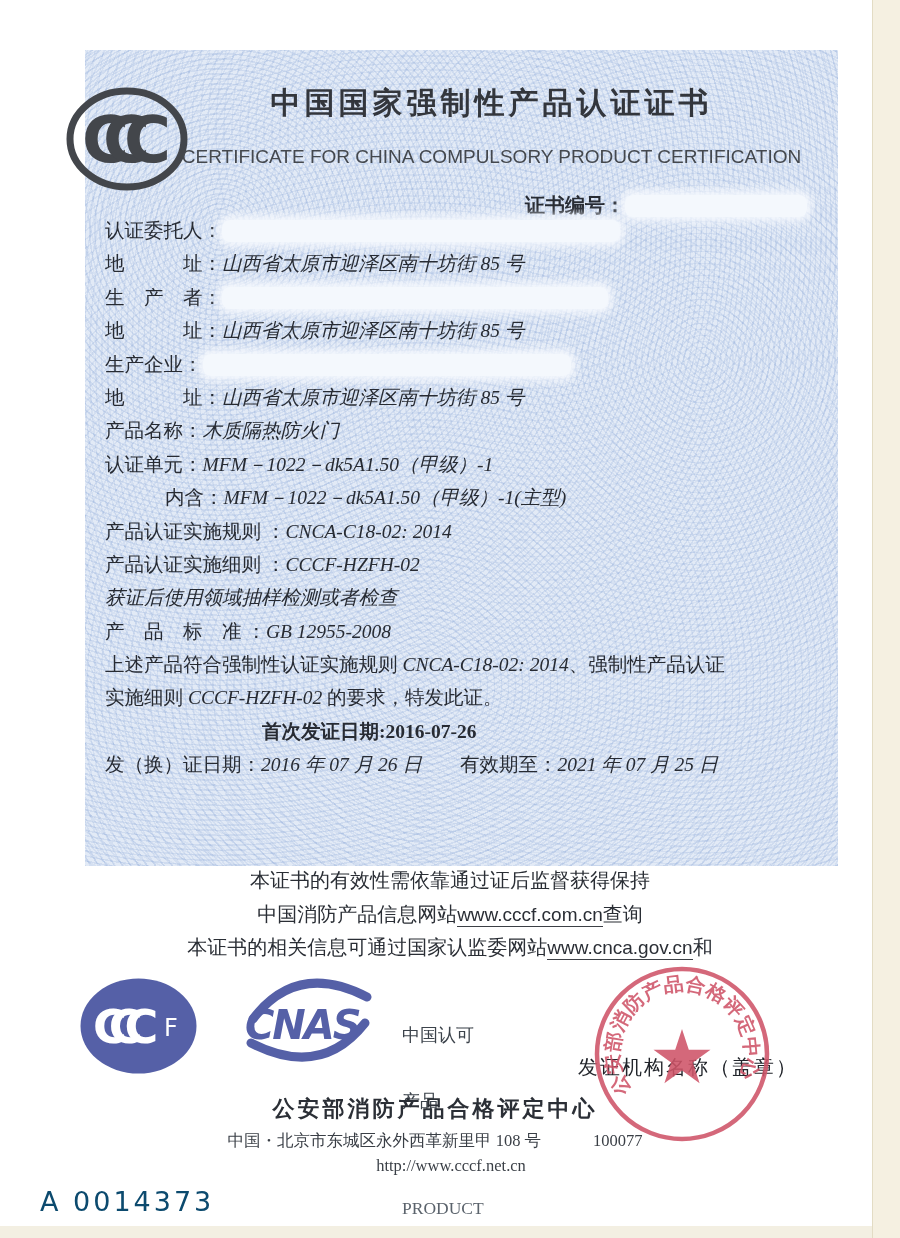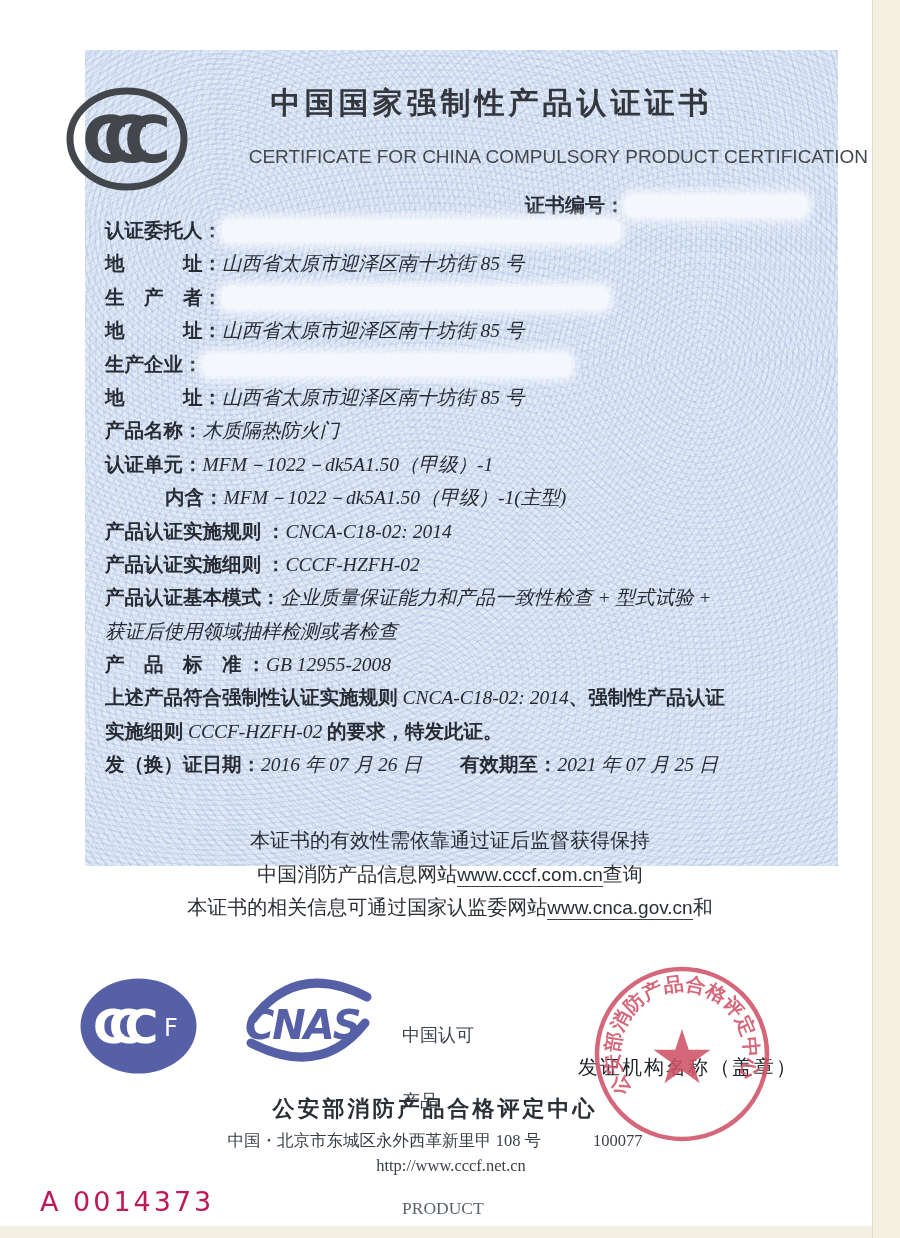--- a/index.html
+++ b/index.html
@@ -22,37 +22,37 @@
       repeating-radial-gradient(circle at 18% 22%, rgba(110,145,205,.16) 0 1.5px, rgba(255,255,255,0) 1.5px 5px),
       repeating-radial-gradient(circle at 82% 38%, rgba(110,145,205,.13) 0 1.5px, rgba(255,255,255,0) 1.5px 6px),
       repeating-radial-gradient(circle at 45% 78%, rgba(110,145,205,.13) 0 1.5px, rgba(255,255,255,0) 1.5px 7px),
       repeating-radial-gradient(circle at 60% 10%, rgba(110,145,205,.10) 0 1.5px, rgba(255,255,255,0) 1.5px 8px);
   }
 
   .ccc-logo{position:absolute;left:-20px;top:36px;width:124px;height:106px;}
 
   .title-cn{position:absolute;left:30px;top:33px;width:753px;text-align:center;
     font-size:30px;font-weight:700;letter-spacing:4px;color:#33363c;white-space:pre;}
-  .title-en{position:absolute;left:30px;top:96px;width:753px;text-align:right;
+  .title-en{position:absolute;left:30px;top:96px;width:753px;text-align:center;
     font-family:"Liberation Sans","DejaVu Sans",sans-serif;
     font-size:19px;color:#44484e;letter-spacing:0px;white-space:pre;}
 
   .certno{position:absolute;left:440px;top:142px;font-size:20px;font-weight:700;white-space:pre;}
   .blob{display:inline-block;height:22px;border-radius:8px;background:#f4f8fd;
     box-shadow:0 0 9px 5px rgba(244,248,253,.95);vertical-align:-5px;}
 
   .rows{position:absolute;left:20px;top:164px;width:712px;font-size:19.5px;}
   .row{height:33.4px;line-height:33.4px;white-space:pre;}
-  .lbl{font-weight:700;white-space:pre;}
+  .lbl{font-weight:400;white-space:pre;}
   .val{white-space:pre;font-style:italic;}
   .indent1{padding-left:60px;}
   .firstdate{padding-left:157px;font-weight:700;}
   .validgap{display:inline-block;width:38px;}
 
-  .statement{position:absolute;left:0;top:774px;width:706px;text-align:center;
+  .statement{position:absolute;left:0;top:814px;width:706px;text-align:center;
     font-size:20px;line-height:33.5px;color:#2a2e35;padding-left:12px;}
   .statement .latin{font-family:"Liberation Sans","DejaVu Sans",sans-serif;font-size:19px;}
   .ulink{border-bottom:1.5px solid #3c4046;padding-bottom:1px;}
 
   .cccf-logo{position:absolute;left:-5px;top:928px;width:117px;height:96px;}
   .cnas-logo{position:absolute;left:160px;top:925px;width:128px;height:90px;}
   .accred{position:absolute;left:317px;top:930px;font-size:18px;line-height:22px;color:#3c434b;white-space:pre;}
   .accred .en{font-family:Liberation Serif, serif;color:#5b636c;font-size:17.5px;margin-top:41px;}
 
   .issuer-label{position:absolute;left:493px;top:978px;font-size:20px;letter-spacing:2px;color:#22252b;z-index:1;white-space:pre;margin-top:26px;}
@@ -60,21 +60,21 @@
 
   .footer-org{position:absolute;left:0;top:1044px;width:700px;text-align:center;
     font-size:22px;font-weight:700;letter-spacing:3px;color:#2b2f36;white-space:pre;}
   .footer-addr{position:absolute;left:0;top:1080px;width:700px;text-align:center;
     font-size:16.5px;color:#3a3f46;white-space:pre;}
   .footer-addr .post{display:inline-block;margin-left:52px;}
   .footer-url{position:absolute;left:0;top:1106px;width:700px;text-align:center;
     font-size:16.5px;color:#3a3f46;white-space:pre;padding-left:16px;}
 
   .serial{position:absolute;left:40px;top:1186px;font-family:"DejaVu Sans",sans-serif;
-    font-size:27px;color:#be185d;letter-spacing:3px;white-space:pre;}
+    font-size:27px;color:#0c4a6e;letter-spacing:3px;white-space:pre;}
 </style>
 </head>
 <body>
 
 <div class="page-edge-right"></div>
 <div class="page-edge-bottom"></div>
 
 <div class="paper">
 
   <div class="ccc-logo">
@@ -94,25 +94,25 @@
     <div class="row"><span class="lbl">地　　　址：</span><span class="val">山西省太原市迎泽区南十坊街 85 号</span></div>
     <div class="row"><span class="lbl">生　产　者：</span><span class="blob" style="width:386px;"></span></div>
     <div class="row"><span class="lbl">地　　　址：</span><span class="val">山西省太原市迎泽区南十坊街 85 号</span></div>
     <div class="row"><span class="lbl">生产企业：</span><span class="blob" style="width:368px;"></span></div>
     <div class="row"><span class="lbl">地　　　址：</span><span class="val">山西省太原市迎泽区南十坊街 85 号</span></div>
     <div class="row"><span class="lbl">产品名称：</span><span class="val">木质隔热防火门</span></div>
     <div class="row"><span class="lbl">认证单元：</span><span class="val">MFM－1022－dk5A1.50（甲级）-1</span></div>
     <div class="row indent1"><span class="lbl">内含：</span><span class="val">MFM－1022－dk5A1.50（甲级）-1(主型)</span></div>
     <div class="row"><span class="lbl">产品认证实施规则 ：</span><span class="val">CNCA-C18-02: 2014</span></div>
     <div class="row"><span class="lbl">产品认证实施细则 ：</span><span class="val">CCCF-HZFH-02</span></div>
-    <div class="row"><span class="lbl">产品认证基本模式：</span><span class="val">企业质量保证能力和产品一致性检查 + 型式试验 +</span></div>
     <div class="row"><span class="val">获证后使用领域抽样检测或者检查</span></div>
     <div class="row"><span class="lbl">产　品　标　准 ：</span><span class="val">GB 12955-2008</span></div>
     <div class="row"><span class="lbl">上述产品符合强制性认证实施规则 </span><span class="val">CNCA-C18-02: 2014</span><span class="lbl">、强制性产品认证</span></div>
     <div class="row"><span class="lbl">实施细则 </span><span class="val">CCCF-HZFH-02</span><span class="lbl"> 的要求，特发此证。</span></div>
+    <div class="row firstdate">首次发证日期:2016-07-26</div>
     <div class="row"><span class="lbl">发（换）证日期：</span><span class="val">2016 年 07 月 26 日</span><span class="validgap"></span><span class="lbl">有效期至：</span><span class="val">2021 年 07 月 25 日</span></div>
   </div>
 
   <div class="statement">
     <div>本证书的有效性需依靠通过证后监督获得保持</div>
     <div><span>中国消防产品信息网站</span><span class="latin ulink">www.cccf.com.cn</span><span>查询</span></div>
     <div><span>本证书的相关信息可通过国家认监委网站</span><span class="latin ulink">www.cnca.gov.cn</span><span>和</span></div>
   </div>
 
   <div class="cccf-logo">

